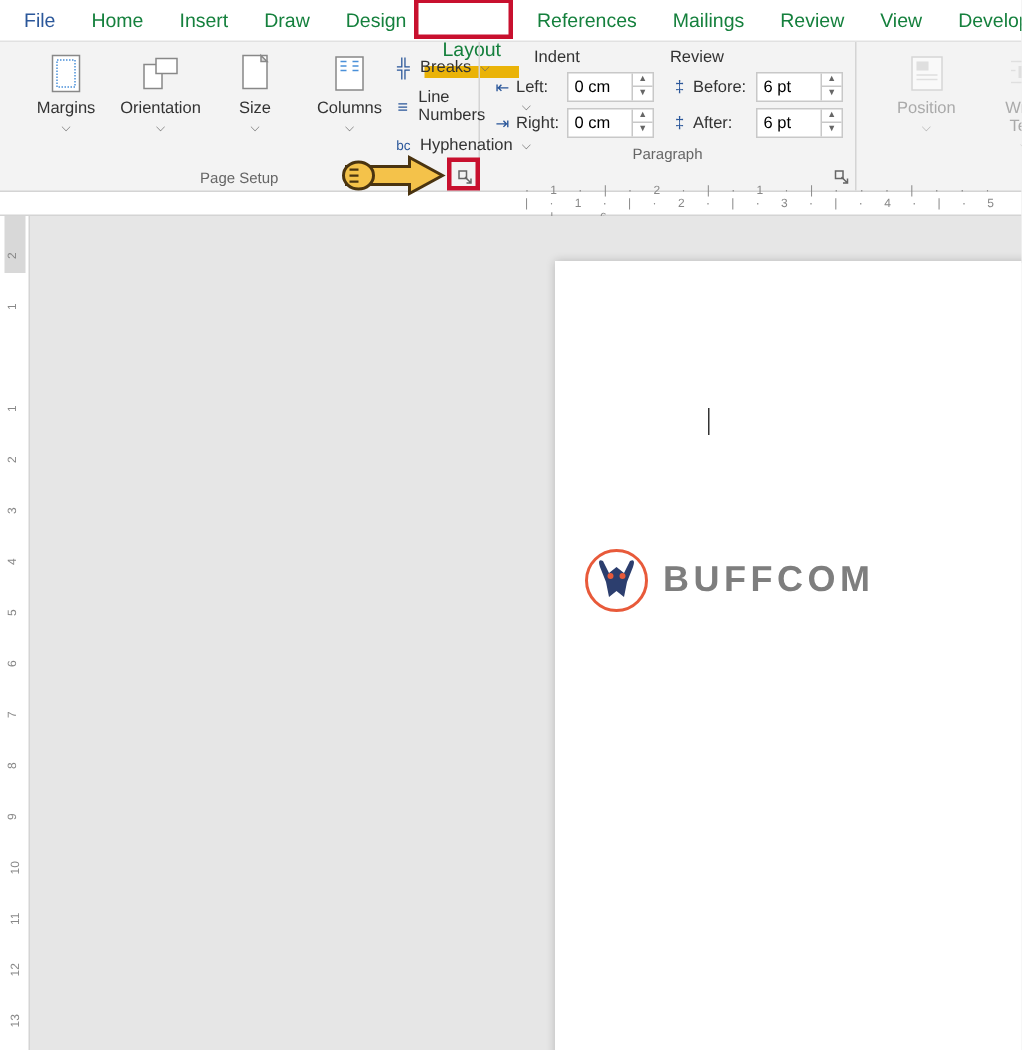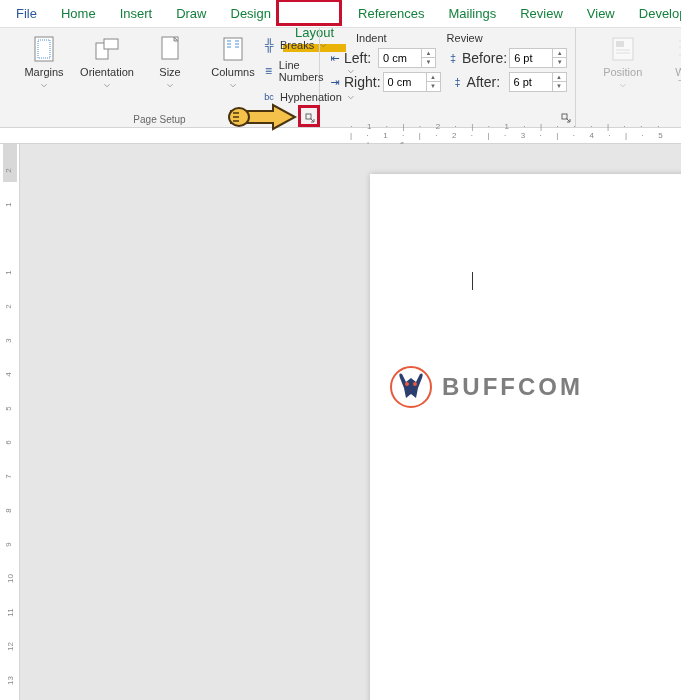--- a/index.html
+++ b/index.html
@@ -27,21 +27,21 @@
     .vstack { display: flex; flex-direction: column; gap: 3px; padding-top: 4px; }
     .btn-small { display: flex; align-items: center; gap: 4px; font-size: 11px; color: #333; padding: 2px 4px; cursor: pointer; }
     .btn-small .icon { width: 14px; height: 14px; display: flex; align-items: center; justify-content: center; font-size: 12px; color: #2b579a; }
     .btn-small .arrow { font-size: 8px; color: #666; margin-left: 2px; }
     
     .paragraph-content { display: flex; flex-direction: column; padding: 4px 8px; gap: 4px; }
     .para-headers { display: flex; gap: 60px; padding-left: 28px; }
     .para-headers span { font-size: 11px; color: #333; }
     .para-row { display: flex; align-items: center; gap: 4px; }
     .para-subgroup { display: flex; align-items: center; gap: 2px; }
-    .para-label { font-size: 14px; color: #333; min-width: 32px; }
+    .para-label { font-size: 11px; color: #333; min-width: 32px; }
     .para-icon { width: 14px; height: 14px; display: flex; align-items: center; justify-content: center; color: #2b579a; font-size: 11px; }
     .spinbox { display: flex; align-items: center; border: 1px solid #c8c8c8; background: #fff; height: 20px; }
     .spinbox input { border: none; outline: none; width: 42px; font-size: 11px; padding: 1px 4px; background: transparent; }
     .spin-btns { display: flex; flex-direction: column; width: 14px; border-left: 1px solid #c8c8c8; }
     .spin-btns div { height: 9px; font-size: 6px; text-align: center; line-height: 9px; cursor: pointer; color: #666; border-bottom: 1px solid #c8c8c8; }
     .spin-btns div:last-child { border-bottom: none; }
     
     .dialog-launcher { position: absolute; right: 3px; bottom: 3px; width: 12px; height: 12px; font-size: 9px; color: #666; cursor: pointer; display: flex; align-items: center; justify-content: center; }
     .launcher-highlight { position: absolute; border: 3px solid #c8102e; pointer-events: none; top: 105px; left: 298px; width: 22px; height: 22px; z-index: 100; }
     
@@ -205,20 +205,21 @@
           <div class="spinbox">
             <input type="text" value="6 pt" style="">
             <div class="spin-btns">
                 <div>▲</div>
                 <div>▼</div>
               </div>
           </div>
         </div>
       </div>
     </div>
+    <div class="group-label">Paragraph</div>
     <div class="dialog-launcher">
       <svg width="10" height="10" viewBox="0 0 10 10">
           <rect x="1" y="1" width="5" height="5" fill="none" stroke="#666"></rect>
           <path d="M5 5l4 4M9 6v3h-3" fill="none" stroke="#666"></path>
         </svg>
     </div>
   </div>
 
   <div class="group" style="flex:1;">
     <div class="group-content">

